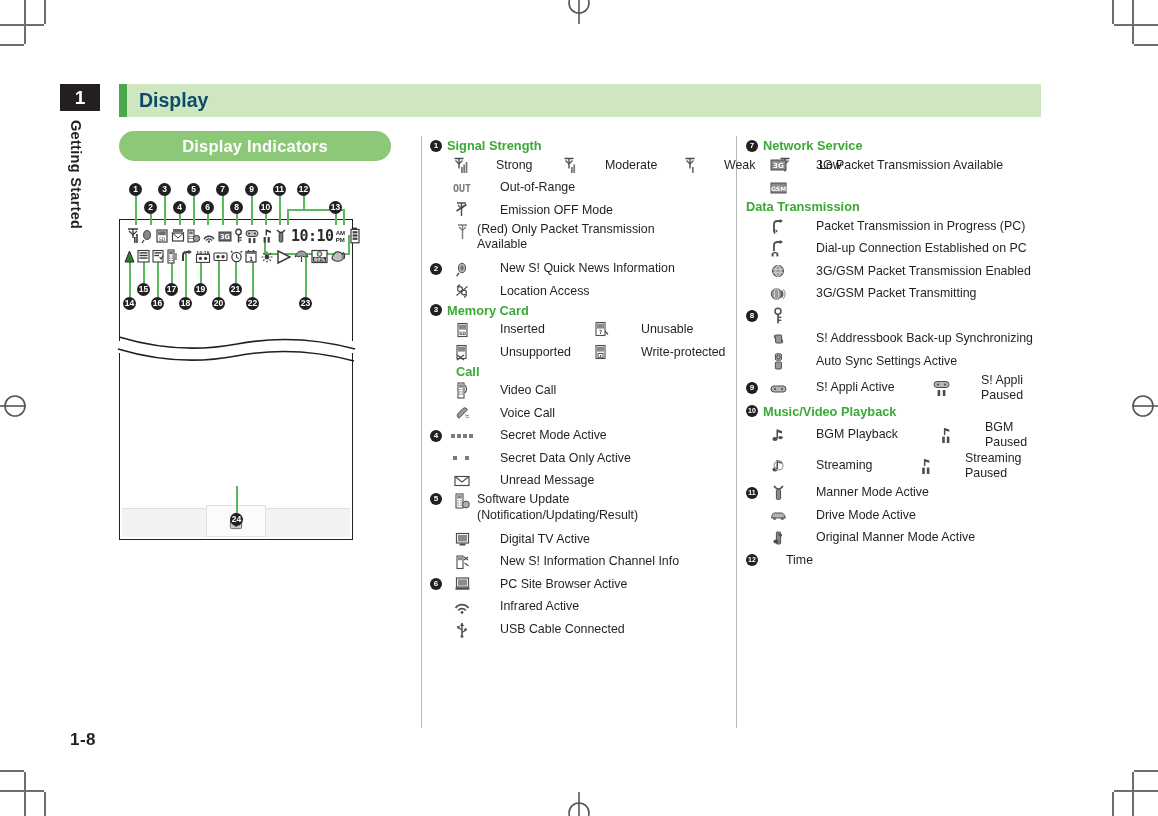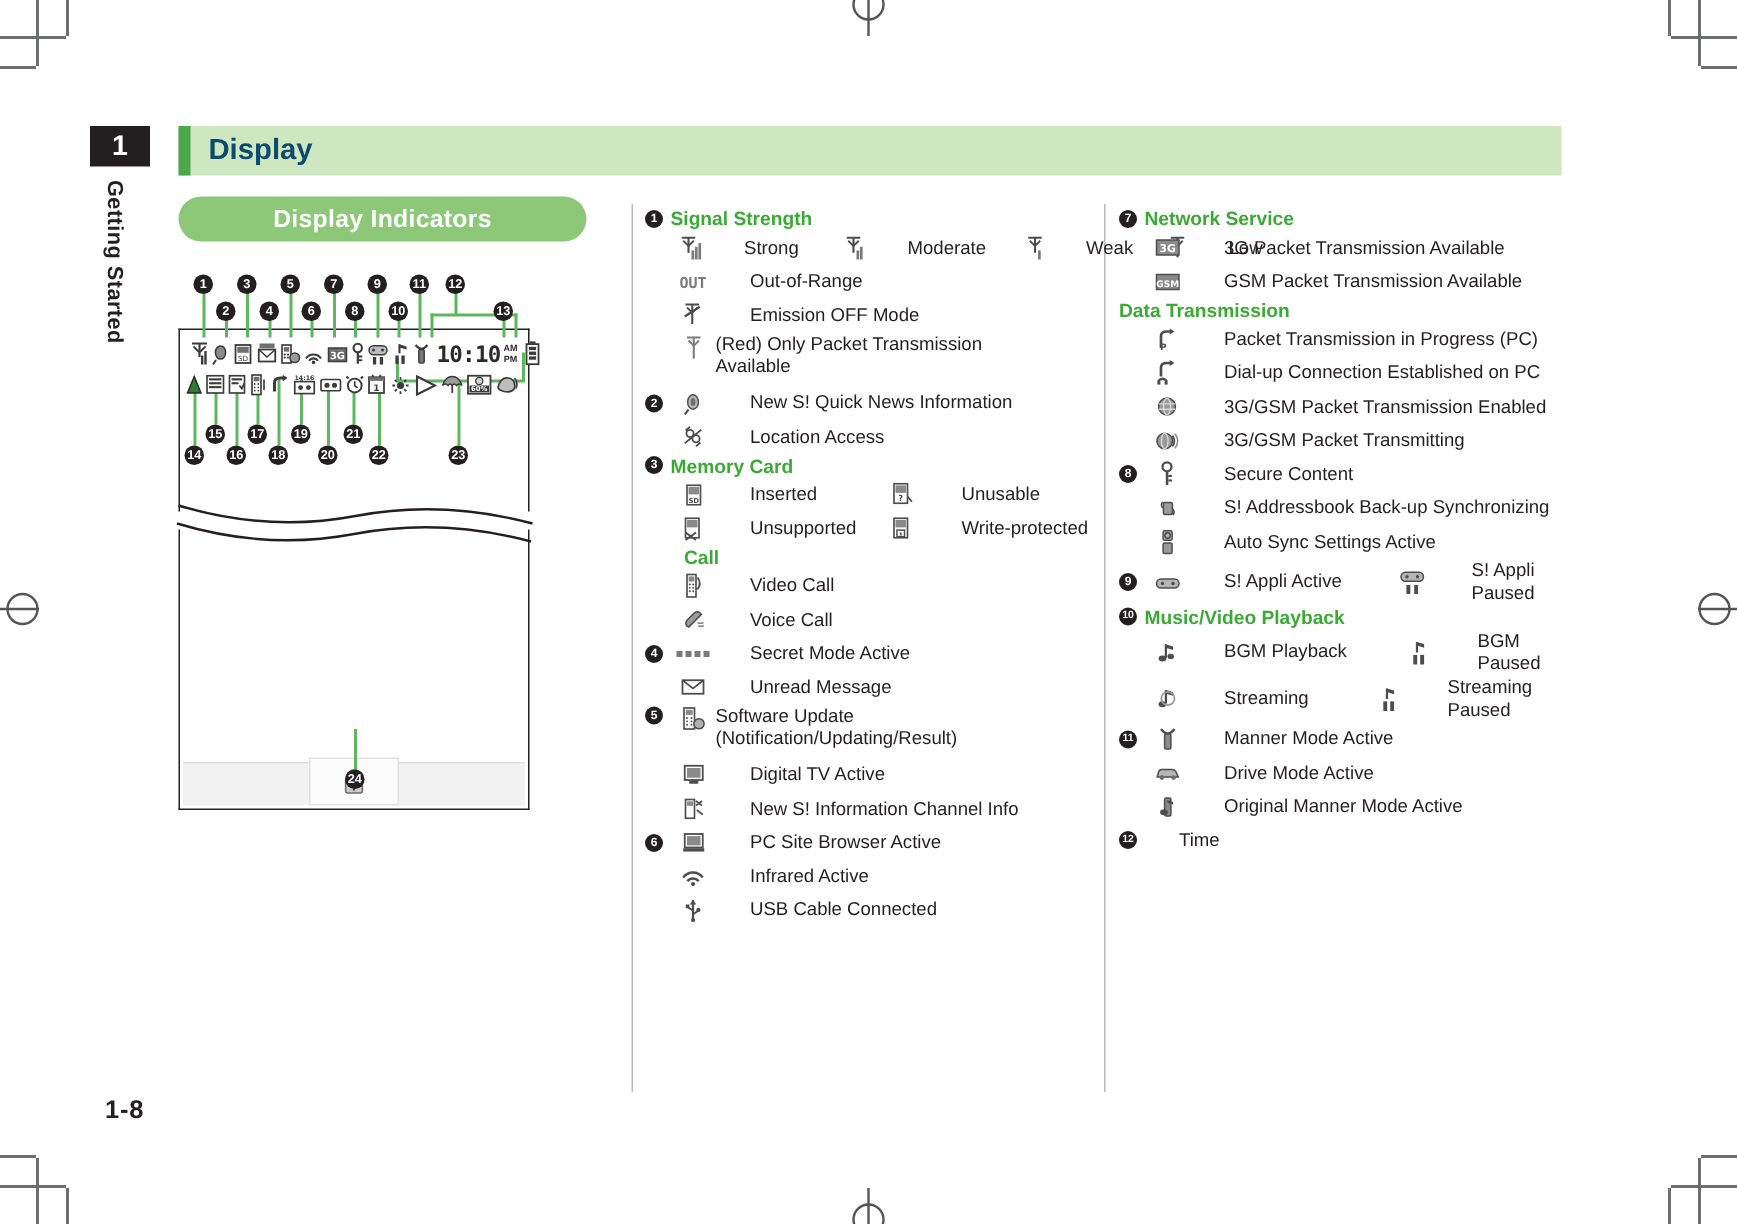--- a/index.html
+++ b/index.html
@@ -699,20 +699,30 @@
             <rect x="7" y="2" width="4" height="4" fill="#7b7b7b"></rect>
             <rect x="13" y="2" width="4" height="4" fill="#7b7b7b"></rect>
             <rect x="19" y="2" width="4" height="4" fill="#7b7b7b"></rect>
           </svg>
       </span>
       <span class="lbl">Secret Mode Active</span>
     </div>
     <div class="row">
       <span class="badgeslot"></span>
       <span class="iconslot">
+        <svg width="24" height="8" viewBox="0 0 24 8">
+            <rect x="3" y="2" width="4" height="4" fill="#7b7b7b"></rect>
+            <rect x="15" y="2" width="4" height="4" fill="#7b7b7b"></rect>
+          </svg>
+      </span>
+      <span class="lbl">Secret Data Only Active</span>
+    </div>
+    <div class="row">
+      <span class="badgeslot"></span>
+      <span class="iconslot">
         <svg width="16" height="12" viewBox="0 0 16 12">
             <rect x="1" y="1.5" width="14" height="9" fill="#fff" stroke="#4d4d4d" stroke-width="1.2"></rect>
             <path d="M1 1.5 L8 7 L15 1.5" fill="none" stroke="#4d4d4d" stroke-width="1.1"></path>
           </svg>
       </span>
       <span class="lbl">Unread Message</span>
     </div>
   </div>
 
   <div class="grp">
@@ -822,21 +832,20 @@
       <span class="lbl">3G Packet Transmission Available</span>
     </div>
     <div class="row">
       <span class="badgeslot"></span>
       <span class="iconslot">
         <svg width="17" height="12" viewBox="0 0 17 12">
             <rect x="1" y="1" width="15" height="10" fill="#8a8a8a" stroke="#4d4d4d" stroke-width="1"></rect>
             <text x="8.5" y="9" font-size="6" text-anchor="middle" fill="#ffffff" font-family="DejaVu Sans" font-weight="bold">GSM</text>
           </svg>
       </span>
-      <span class="lbl">GSM Packet Transmission Available</span>
     </div>
   </div>
 
   <div class="grp">
     <div class="grp-head sub" style="margin-left:0;">
       <span>Data Transmission</span>
     </div>
     <div class="row">
       <span class="badgeslot"></span>
       <span class="iconslot">
@@ -892,21 +901,20 @@
         <span class="num-badge">8</span>
       </span>
       <span class="iconslot">
         <svg width="10" height="18" viewBox="0 0 10 18">
             <circle cx="5" cy="4.2" r="3" fill="none" stroke="#4d4d4d" stroke-width="1.5"></circle>
             <rect x="4.2" y="7" width="1.7" height="9.4" fill="#4d4d4d"></rect>
             <rect x="5.9" y="9.6" width="2.4" height="1.4" fill="#4d4d4d"></rect>
             <rect x="5.9" y="12.6" width="2.4" height="1.4" fill="#4d4d4d"></rect>
           </svg>
       </span>
-      <span class="lbl">Secure Content</span>
     </div>
     <div class="row">
       <span class="badgeslot"></span>
       <span class="iconslot">
         <svg width="11" height="14" viewBox="0 0 11 14">
             <rect x="2.6" y="3" width="6" height="8" rx="1" fill="#9a9a9a" stroke="#4d4d4d" stroke-width="1"></rect>
             <path d="M2 2.6 q-1.4 2 0 4" fill="none" stroke="#4d4d4d" stroke-width="1"></path>
             <path d="M9 7.4 q1.4 2 0 4" fill="none" stroke="#4d4d4d" stroke-width="1"></path>
           </svg>
       </span>

